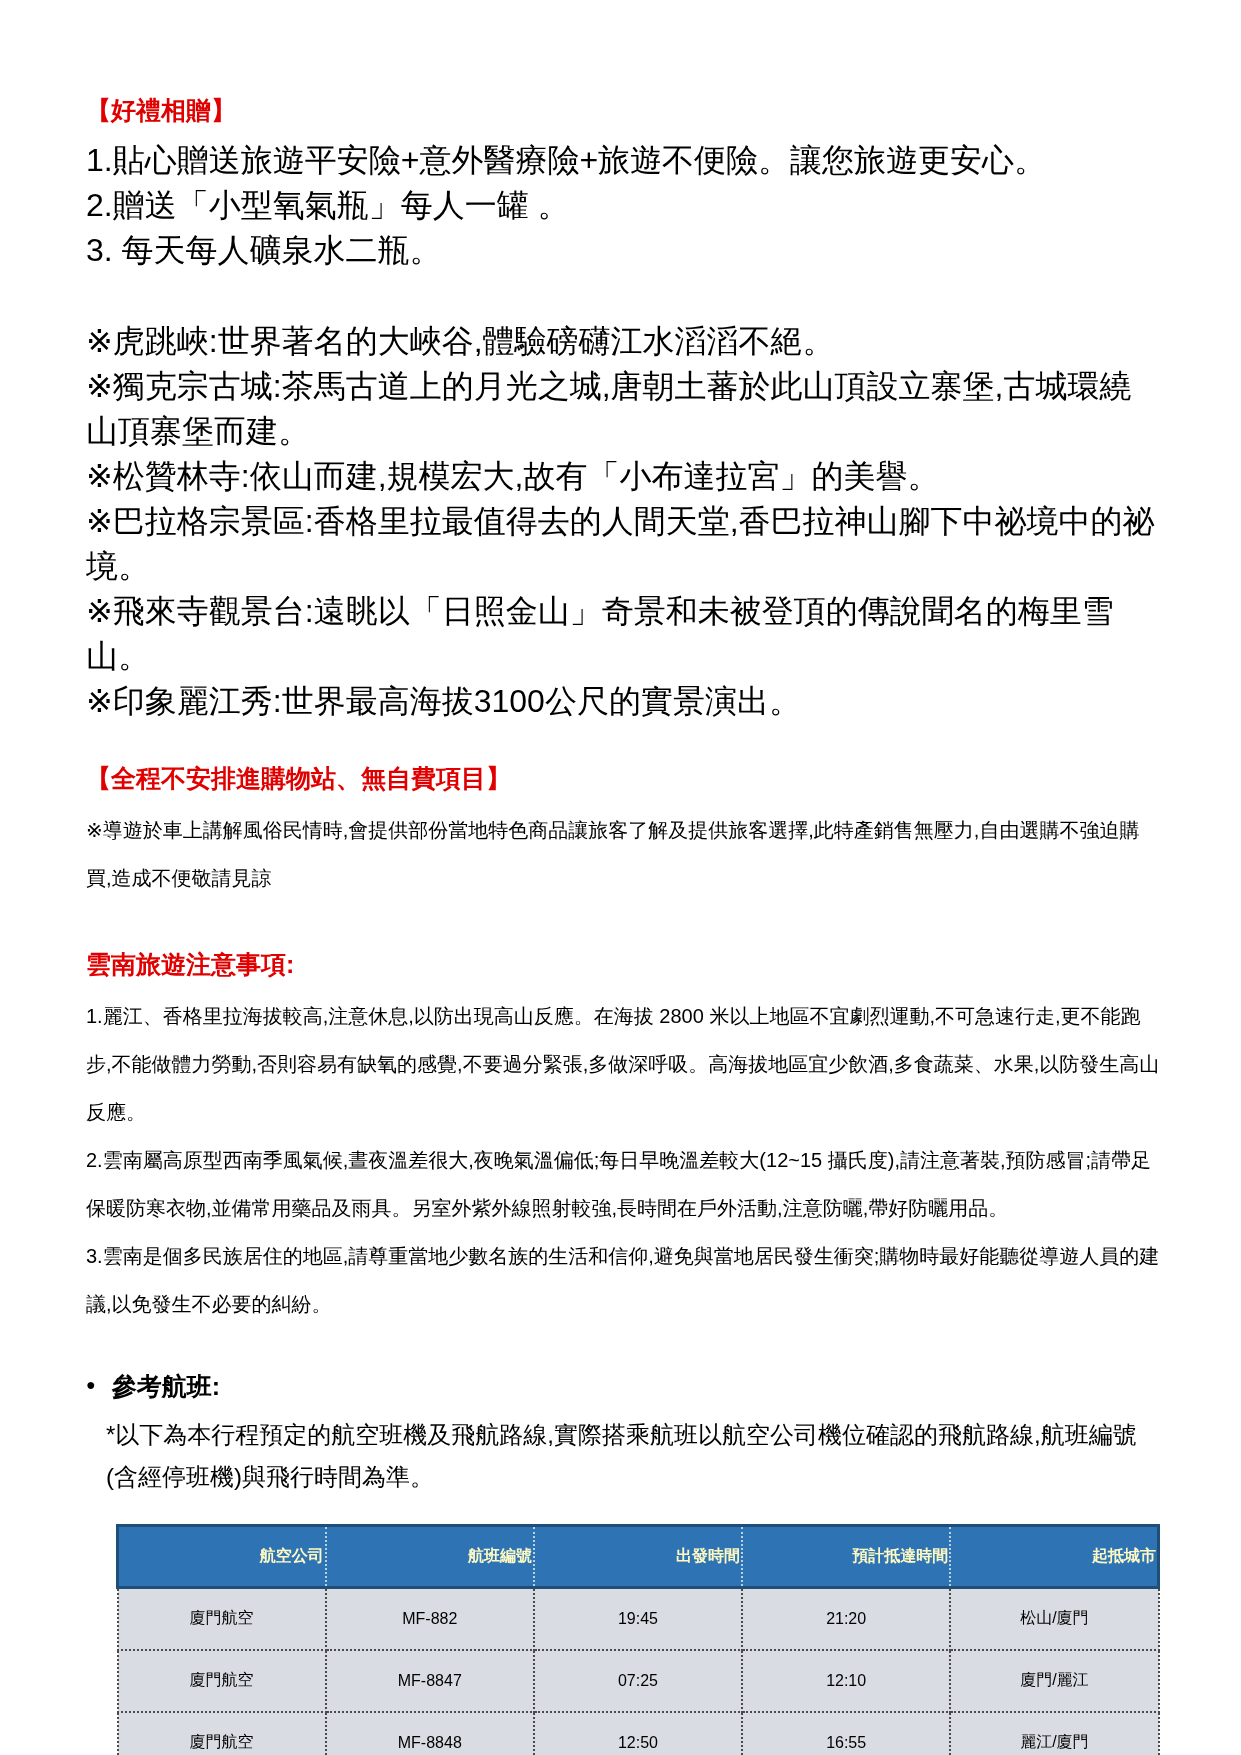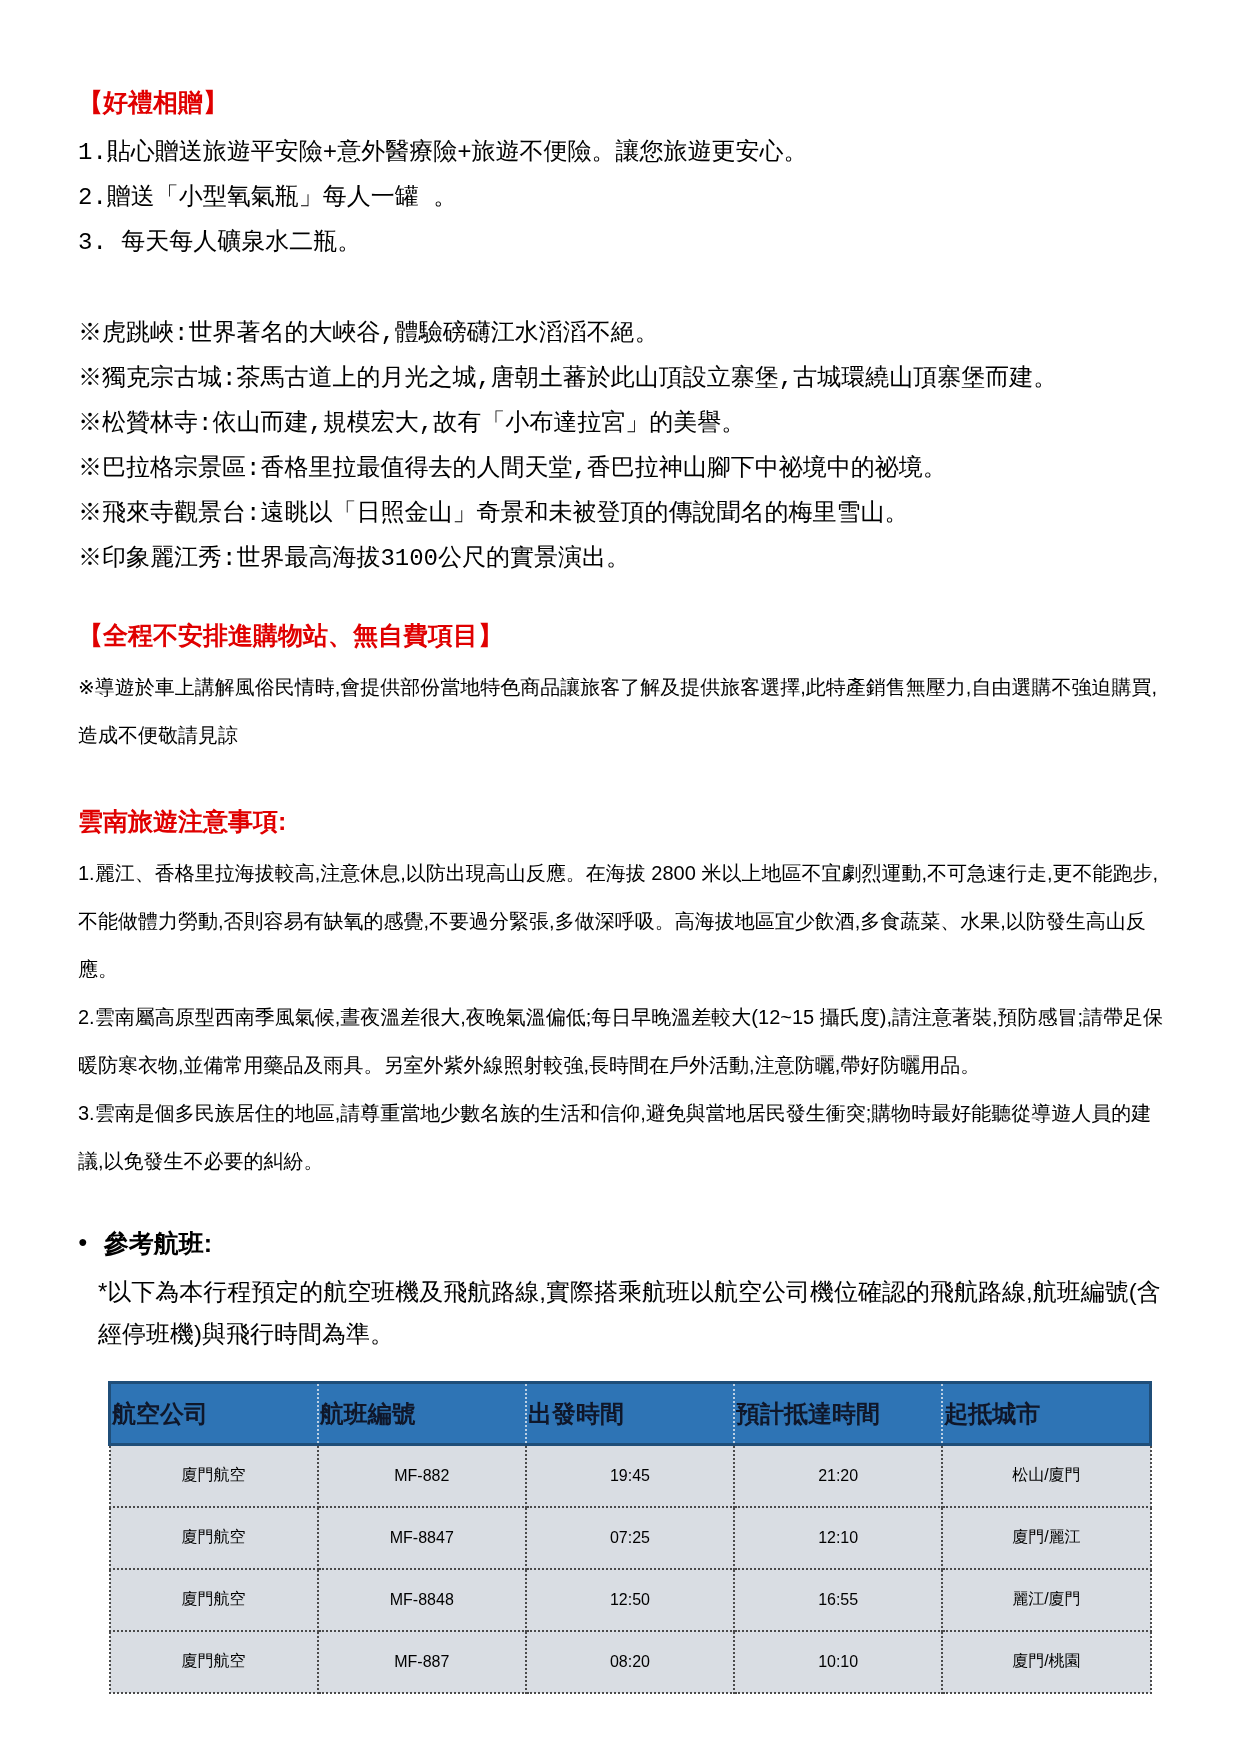--- a/index.html
+++ b/index.html
@@ -25,29 +25,28 @@
   .content{
     padding:86px 70px 0 78px;
   }
   .red-heading{
     font-size:25px;
     font-weight:700;
     color:var(--red);
     line-height:32px;
     margin:0 0 12px 0;
   }
-  .section{margin:0;}
+  .section{margin:8px;}
   .sec-gap-lg{margin-top:46px;}
   .sec-gap-md{margin-top:38px;}
   .line{
-    font-size:24px;
+    font-size:32px;
     line-height:45px;
     margin:0;
     color:var(--ink);
-    font-family:Liberation Mono, monospace;
   }
   .para{
     font-size:20px;
     line-height:48px;
     margin:0;
     color:var(--ink);
   }
   .flights-title{
     font-size:25px;
     font-weight:700;
@@ -72,25 +71,25 @@
     margin:0;
   }
   table.flights{
     margin:26px 0 0 10px;
     width:1044px;
     border-collapse:collapse;
     table-layout:fixed;
   }
   table.flights th{
     background:var(--tbl-header-bg);
-    color:#0f172a;
-    font-size:24px;
+    color:#fef9c3;
+    font-size:16px;
     font-weight:700;
     height:62px;
-    text-align:left;
+    text-align:right;
     border-top:3px solid var(--tbl-header-border);
     border-bottom:3px solid var(--tbl-header-border);
     border-left:2px dotted #bcd0e4;
     border-right:2px dotted #bcd0e4;
   }
   table.flights th:first-child{border-left:3px solid var(--tbl-header-border);}
   table.flights th:last-child{border-right:3px solid var(--tbl-header-border);}
   table.flights td{
     background:var(--tbl-row-bg);
     font-size:16px;

